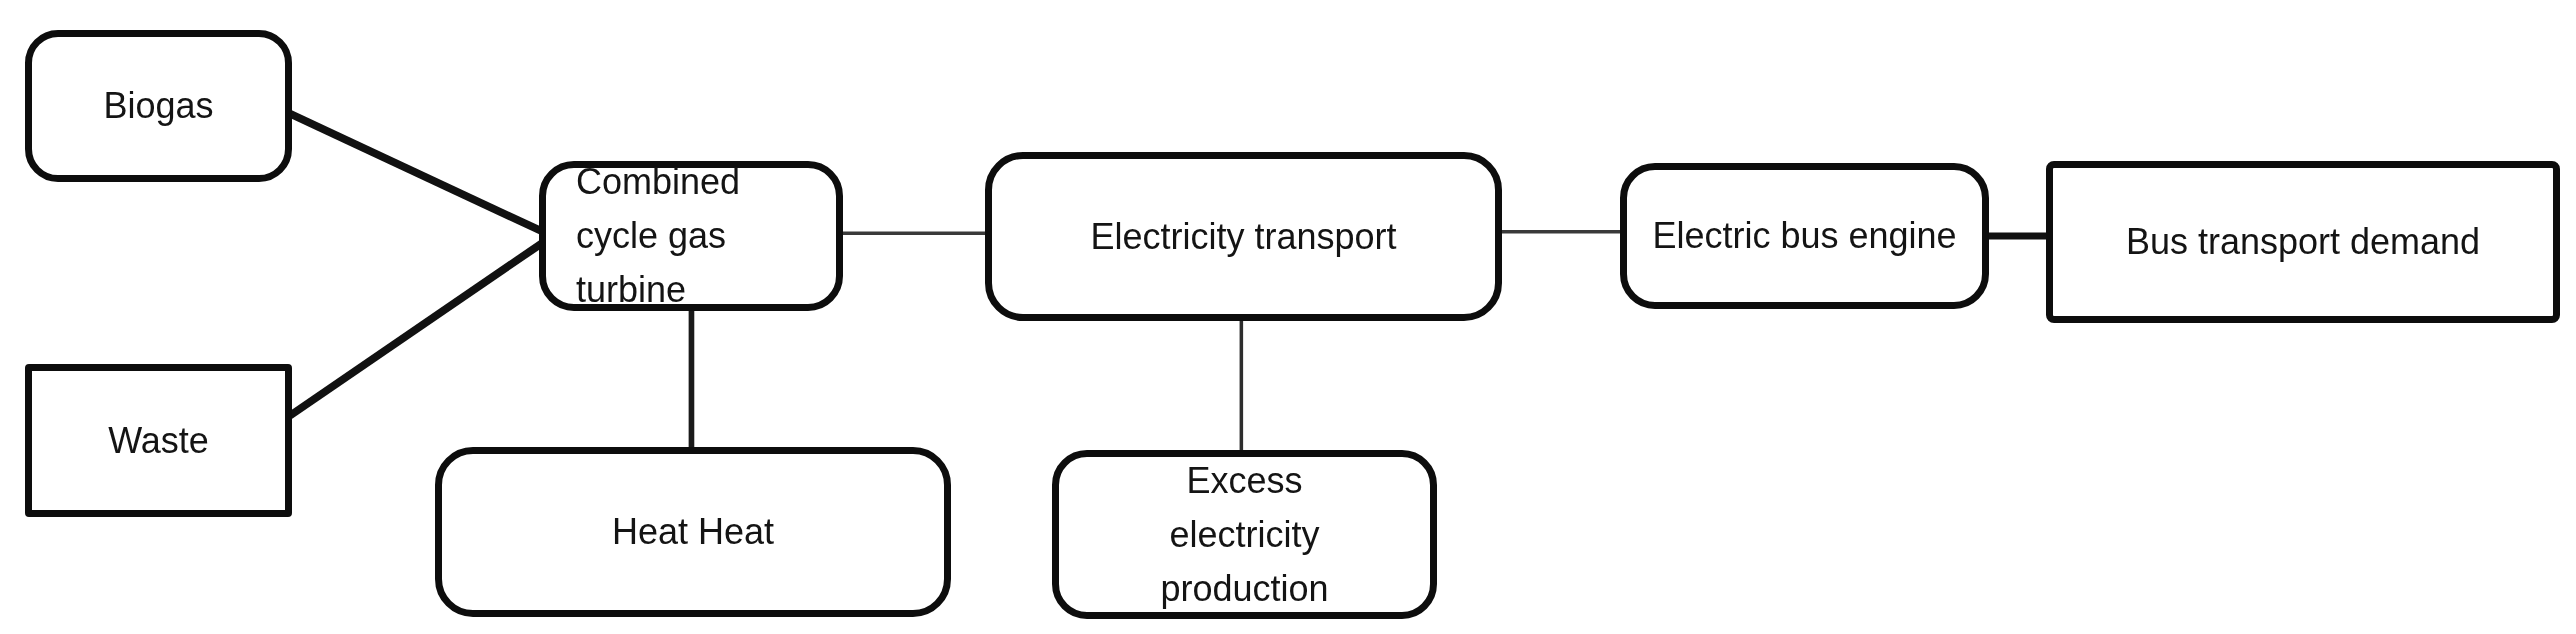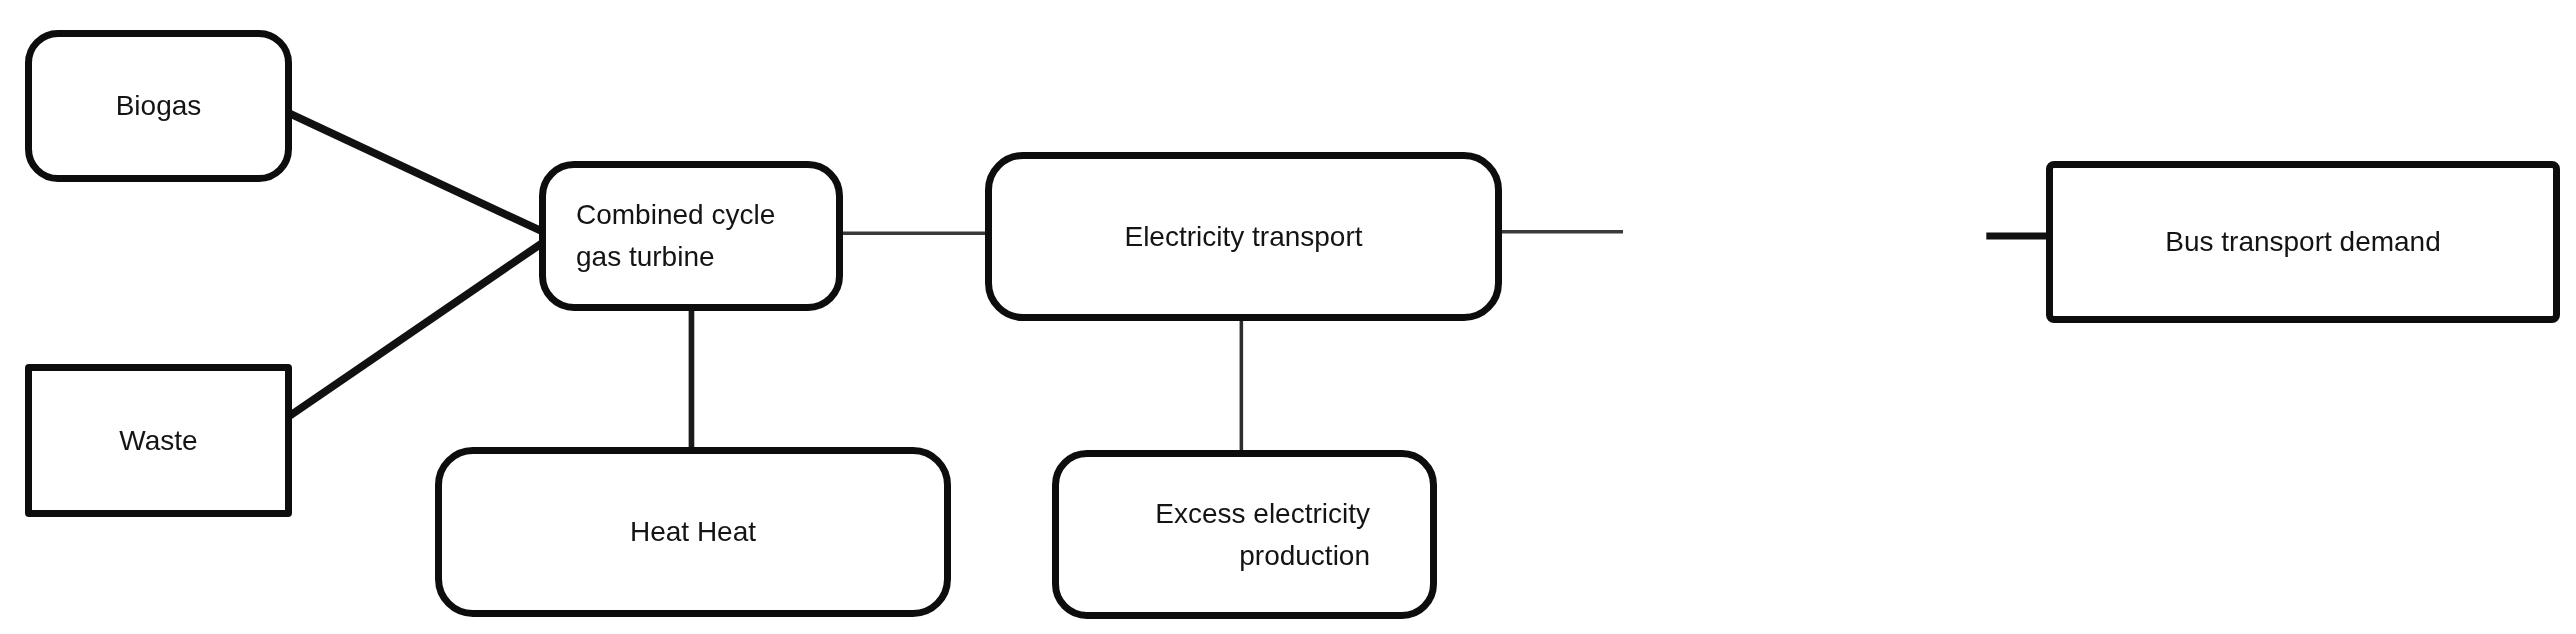--- a/index.html
+++ b/index.html
@@ -27,31 +27,31 @@
     position: absolute;
     box-sizing: border-box;
     background: #ffffff;
     border: 7.8px solid #0d0d0d;
     border-radius: 35px;
     display: flex;
     align-items: center;
     justify-content: center;
     text-align: center;
     color: #141414;
-    font-size: 28px;
+    font-size: 36px;
     line-height: 1.5;
     padding: 0 24px;
   }
   .node-biogas            { left: 25px;   top: 30px;  width: 267px; height: 152px; border-radius: 33px; }
   .node-waste             { left: 25px;   top: 364px; width: 267px; height: 153px; border-radius: 4px; }
   .node-ccgt              { left: 539px;  top: 161px; width: 304px; height: 150px;
                             justify-content: flex-end; text-align: left; padding: 0 21px 0 30px; }
   .node-heat-load         { left: 435px;  top: 447px; width: 516px; height: 170px; border-radius: 38px; }
   .node-electricity       { left: 985px; top: 152px; width: 517px; height: 169px; border-radius: 38px; }
-  .node-excess            { left: 1052px; top: 450px; width: 385px; height: 169px; padding: 0 60px; text-align: right; }
+  .node-excess            { left: 1052px; top: 450px; width: 385px; height: 169px; padding: 0 60px; }
   .node-bus-engine        { left: 1620px; top: 163px; width: 369px; height: 146px; }
   .node-bus-demand        { left: 2046px; top: 161px; width: 514px; height: 162px; border-radius: 8px; }
   .node .label {
     display: inline-block;
   }
 </style>
 </head>
 <body>
 
 <div class="canvas">
@@ -83,19 +83,22 @@
   </div>
 
   <div class="node node-electricity">
     <span class="label">Electricity transport</span>
   </div>
 
   <div class="node node-excess">
     <span class="label">Excess electricity production</span>
   </div>
 
+  <div class="node node-bus-engine">
+    <span class="label">Electric bus engine</span>
+  </div>
 
   <div class="node node-bus-demand">
     <span class="label">Bus transport demand</span>
   </div>
 
 </div>
 
 
 </body></html>

